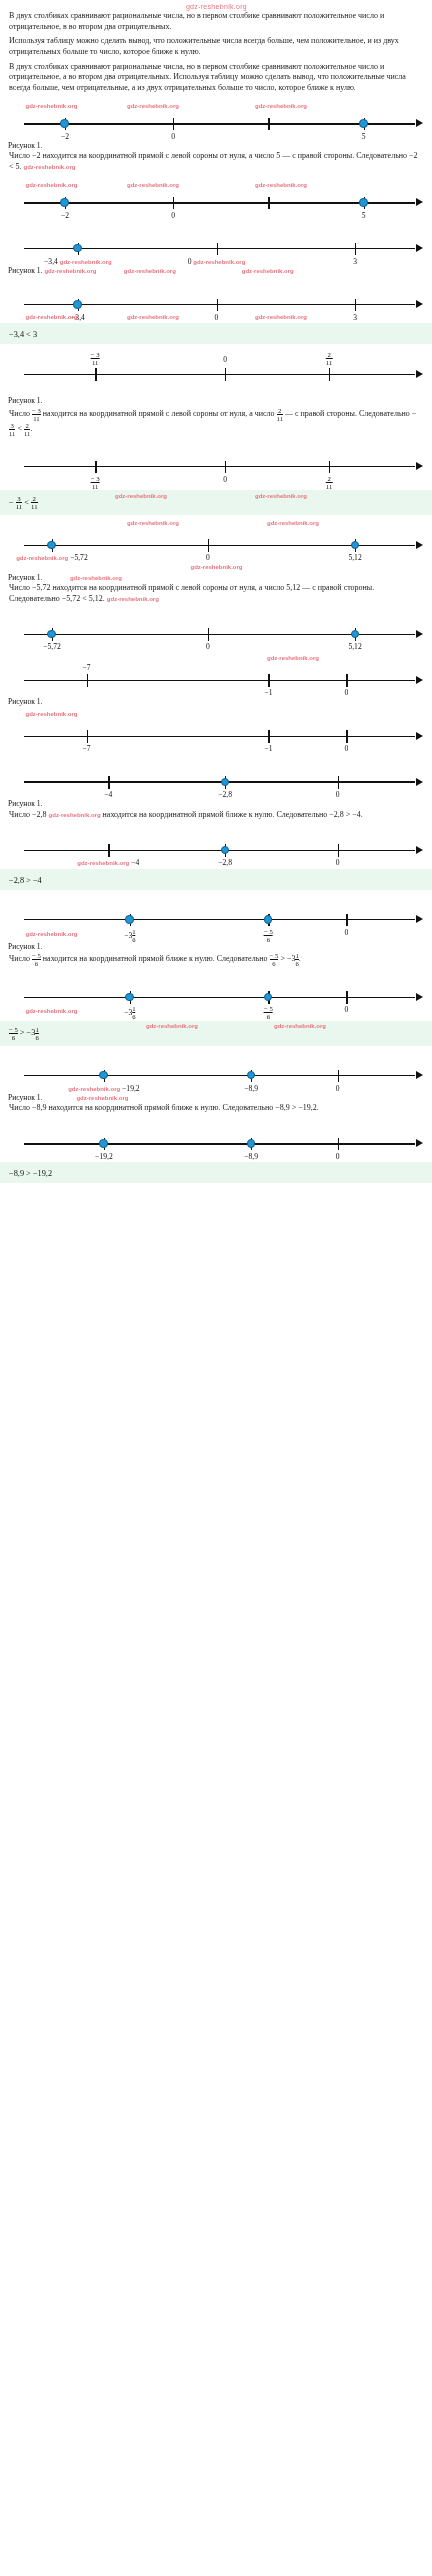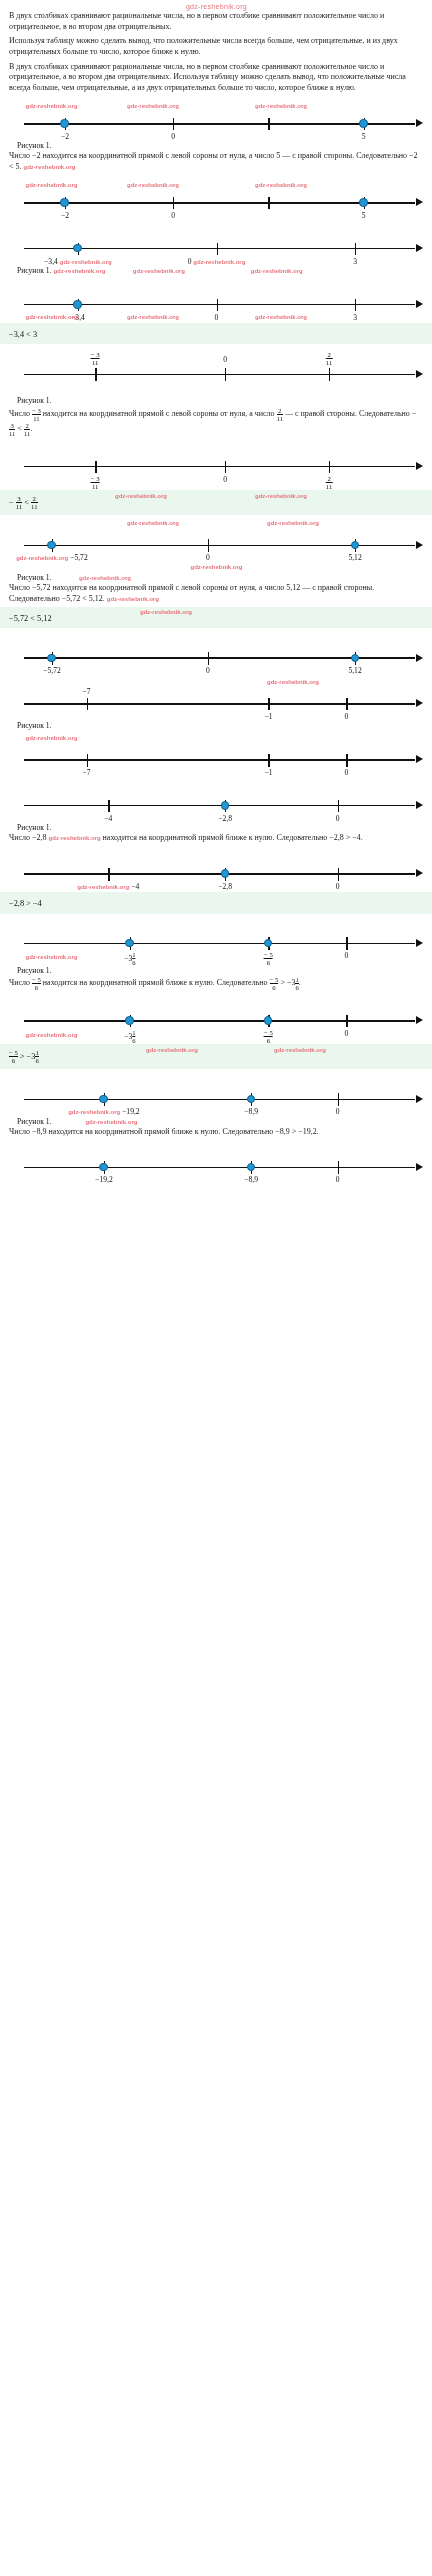--- a/index.html
+++ b/index.html
@@ -118,21 +118,21 @@
     position: absolute;
     color: #e8737d;
     font-family: "Liberation Sans", sans-serif;
     font-size: 6px;
     font-weight: bold;
     white-space: nowrap;
   }
   .caption {
     font-size: 7.6px;
     color: #111;
-    padding: 0 17px;
+    padding: 0 8px;
     margin: 1.3px 0 1.3px 0;
   }
   .explain {
     font-size: 8px;
     line-height: 10.8px;
     color: #222;
     padding: 0 9px;
     margin: 0 0 2.5px 0;
   }
   .inline-wm {
@@ -143,21 +143,21 @@
   }
 </style>
 </head>
 <body>
 
 <div class="page">
 
   <div class="wm-top">gdz-reshebnik.org</div>
 
   <p class="para">В двух столбиках сравнивают рациональные числа, но в первом столбике сравнивают положительное число и отрицательное, в во втором два отрицательных.</p>
-  <p class="para">Используя таблицу можно сделать вывод, что положительные числа всегда больше, чем отрицательные, и из двух отрицательных больше то число, которое ближе к нулю.</p>
+  <p class="para">Используя таблицу можно сделать вывод, что положительные числа всегда больше, чем положительное, и из двух отрицательных больше то число, которое ближе к нулю.</p>
   <p class="para">В двух столбиках сравнивают рациональные числа, но в первом столбике сравнивают положительное число и отрицательное, а во втором два отрицательных. Используя таблицу можно сделать вывод, что положительные числа всегда больше, чем отрицательные, а из двух отрицательных больше то число, которое ближе к нулю.</p>
 
   <div class="fig">
     <div class="fig-wm" style="left:25.5px; top:5.1px;">gdz-reshebnik.org</div>
     <div class="fig-wm" style="left:127px; top:5.1px;">gdz-reshebnik.org</div>
     <div class="fig-wm" style="left:255px; top:5.1px;">gdz-reshebnik.org</div>
     <div class="axis"></div>
     <div class="arrow"></div>
     <div class="tick" style="left:15%;"></div>
     <div class="tick" style="left:40%;"></div>
@@ -308,24 +308,20 @@
   </div>
   <div class="caption">
     <span>Рисунок 1.</span>
     <span class="inline-wm" style="margin-left:25.5px;">gdz-reshebnik.org</span>
   </div>
   <div class="explain">
     <span>Число −5,72 находится на координатной прямой с левой сороны от нуля, а число 5,12 — с правой стороны. Следовательно −5,72 &lt; 5,12.</span>
     <span class="inline-wm">gdz-reshebnik.org</span>
   </div>
 
-  <div class="answer-band">
-    <span class="ans">−5,72 &lt; 5,12</span>
-    <span class="band-wm" style="left:140px;">gdz-reshebnik.org</span>
-  </div>
 
   <div class="fig">
     <div class="axis"></div>
     <div class="arrow"></div>
     <div class="tick" style="left:12%;"></div>
     <div class="tick" style="left:48%;"></div>
     <div class="tick" style="left:82%;"></div>
     <div class="dot" style="left:12%;"></div>
     <div class="dot" style="left:82%;"></div>
     <div class="lab below" style="left:12%;">−5,72</div>
@@ -474,15 +470,18 @@
     <div class="tick" style="left:24%;"></div>
     <div class="tick" style="left:58%;"></div>
     <div class="tick" style="left:78%;"></div>
     <div class="dot" style="left:24%;"></div>
     <div class="dot" style="left:58%;"></div>
     <div class="lab below" style="left:24%;">−19,2</div>
     <div class="lab below" style="left:58%;">−8,9</div>
     <div class="lab below" style="left:78%;">0</div>
   </div>
 
+  <div class="answer-band">
+    <span class="ans">−8,9 &gt; −19,2</span>
+  </div>
 
 </div>
 
 
 </body></html>

